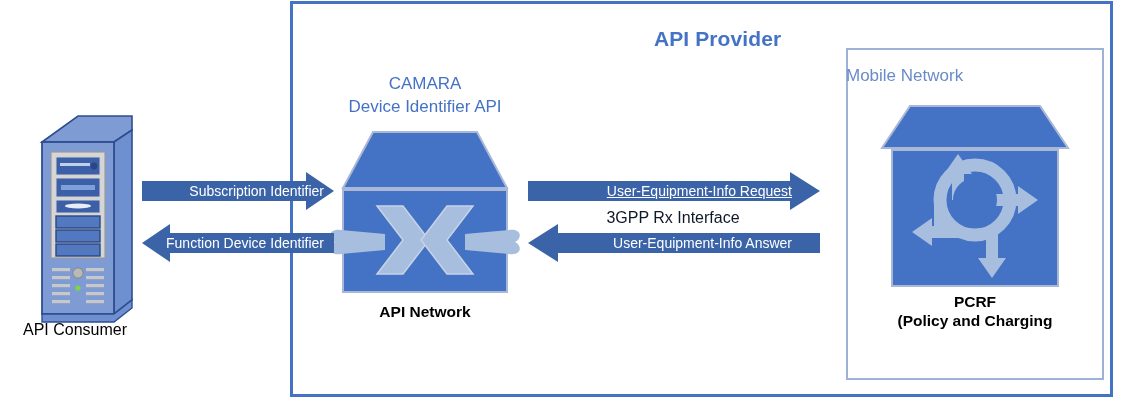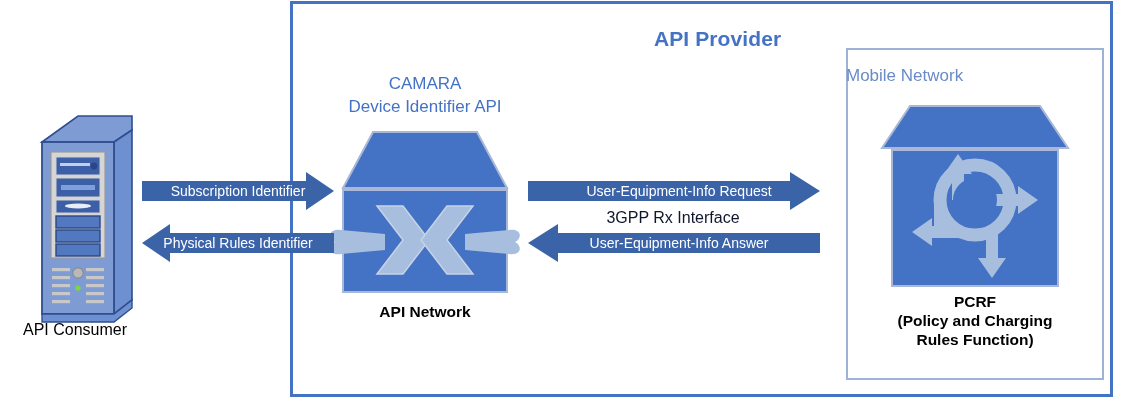--- a/index.html
+++ b/index.html
@@ -43,25 +43,25 @@
   
   #pcrf-label{left:855px; top:292px; width:240px;text-align:center;}
 
   
   #rx-interface-label{left:560px; top:209px; width:226px;
      font-size:16px;color:#0f172a;text-align:center;}
 
   
   .arrow-text{
     position:absolute; color:#ffffff; font-size:14px; white-space:nowrap;
-    text-align:center; font-family:"Liberation Sans",sans-serif;
+    text-align:right; font-family:"Liberation Sans",sans-serif;
   }
   #lbl-subscription{left:152px; top:183px; width:172px;}
   #lbl-physical{left:152px; top:235px; width:172px;}
-  #lbl-uei-request{left:566px; top:183px; width:226px;}
+  #lbl-uei-request{left:566px; top:183px; width:226px;text-decoration:underline;}
   #lbl-uei-answer{left:566px; top:235px; width:226px;}
 </style>
 </head>
 <body>
 
 <div class="canvas">
 
   <div class="abs" id="api-provider-box"></div>
   <div class="abs" id="api-provider-title">API Provider</div>
 
@@ -157,32 +157,31 @@
     <polygon points="80,50 66,70 94,70" fill="#A8BEDE"></polygon>
     <polygon points="160,96 140,82 140,110" fill="#A8BEDE"></polygon>
     <polygon points="114,174 100,154 128,154" fill="#A8BEDE"></polygon>
     <polygon points="34,128 54,114 54,142" fill="#A8BEDE"></polygon>
 
     <circle cx="97" cy="96" r="22" fill="#4472C4"></circle>
   </svg>
   <div class="abs cap-bold" id="pcrf-label">
     <div>PCRF</div>
     <div>(Policy and Charging</div>
-    <div>Rules Function)</div>
   </div>
 
   <svg class="abs" style="left:142px;top:172px;" width="192" height="38" viewBox="0 0 192 38">
     <polygon points="0,9 164,9 164,0 192,19 164,38 164,29 0,29" fill="#3A63A8"></polygon>
   </svg>
   <div class="arrow-text" id="lbl-subscription">Subscription Identifier</div>
 
   <svg class="abs" style="left:142px;top:224px;" width="192" height="38" viewBox="0 0 192 38">
     <polygon points="192,9 28,9 28,0 0,19 28,38 28,29 192,29" fill="#3A63A8"></polygon>
   </svg>
-  <div class="arrow-text" id="lbl-physical">Physical Rules Identifier</div>
+  <div class="arrow-text" id="lbl-physical">Function Device Identifier</div>
 
   <svg class="abs" style="left:528px;top:172px;" width="292" height="38" viewBox="0 0 292 38">
     <polygon points="0,9 262,9 262,0 292,19 262,38 262,29 0,29" fill="#3A63A8"></polygon>
   </svg>
   <div class="arrow-text" id="lbl-uei-request">User-Equipment-Info Request</div>
 
   <svg class="abs" style="left:528px;top:224px;" width="292" height="38" viewBox="0 0 292 38">
     <polygon points="292,9 30,9 30,0 0,19 30,38 30,29 292,29" fill="#3A63A8"></polygon>
   </svg>
   <div class="arrow-text" id="lbl-uei-answer">User-Equipment-Info Answer</div>

